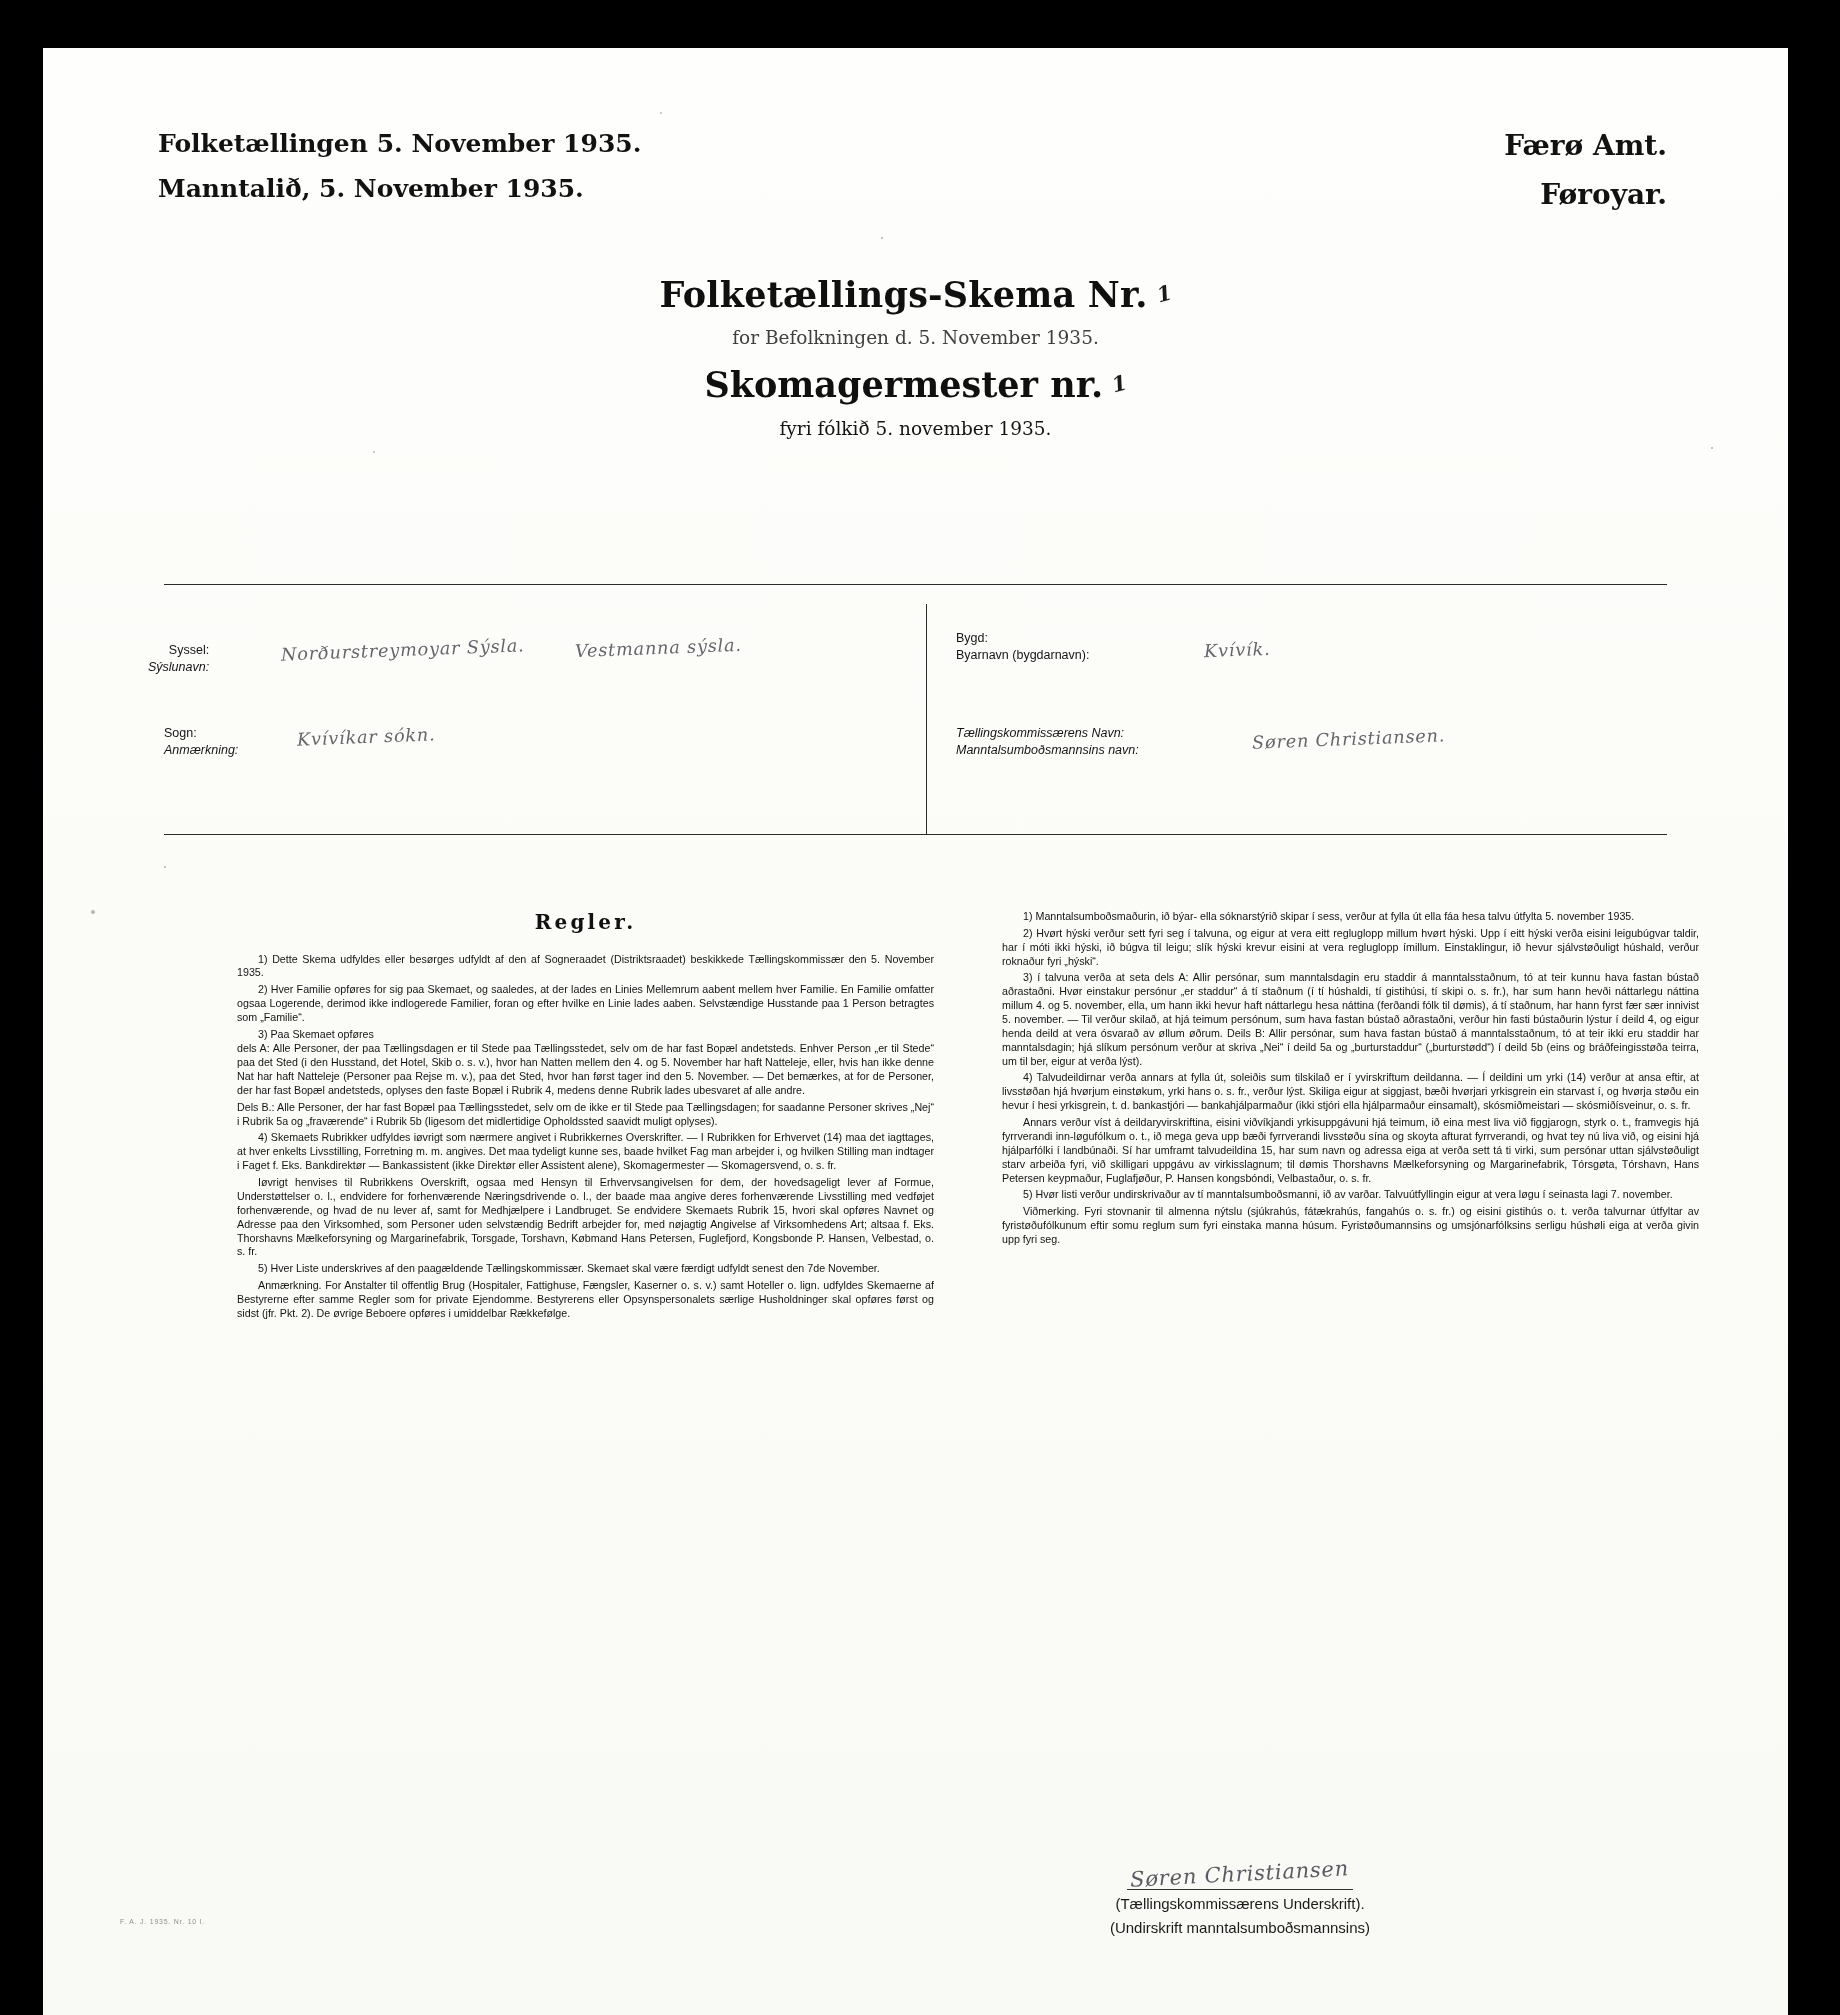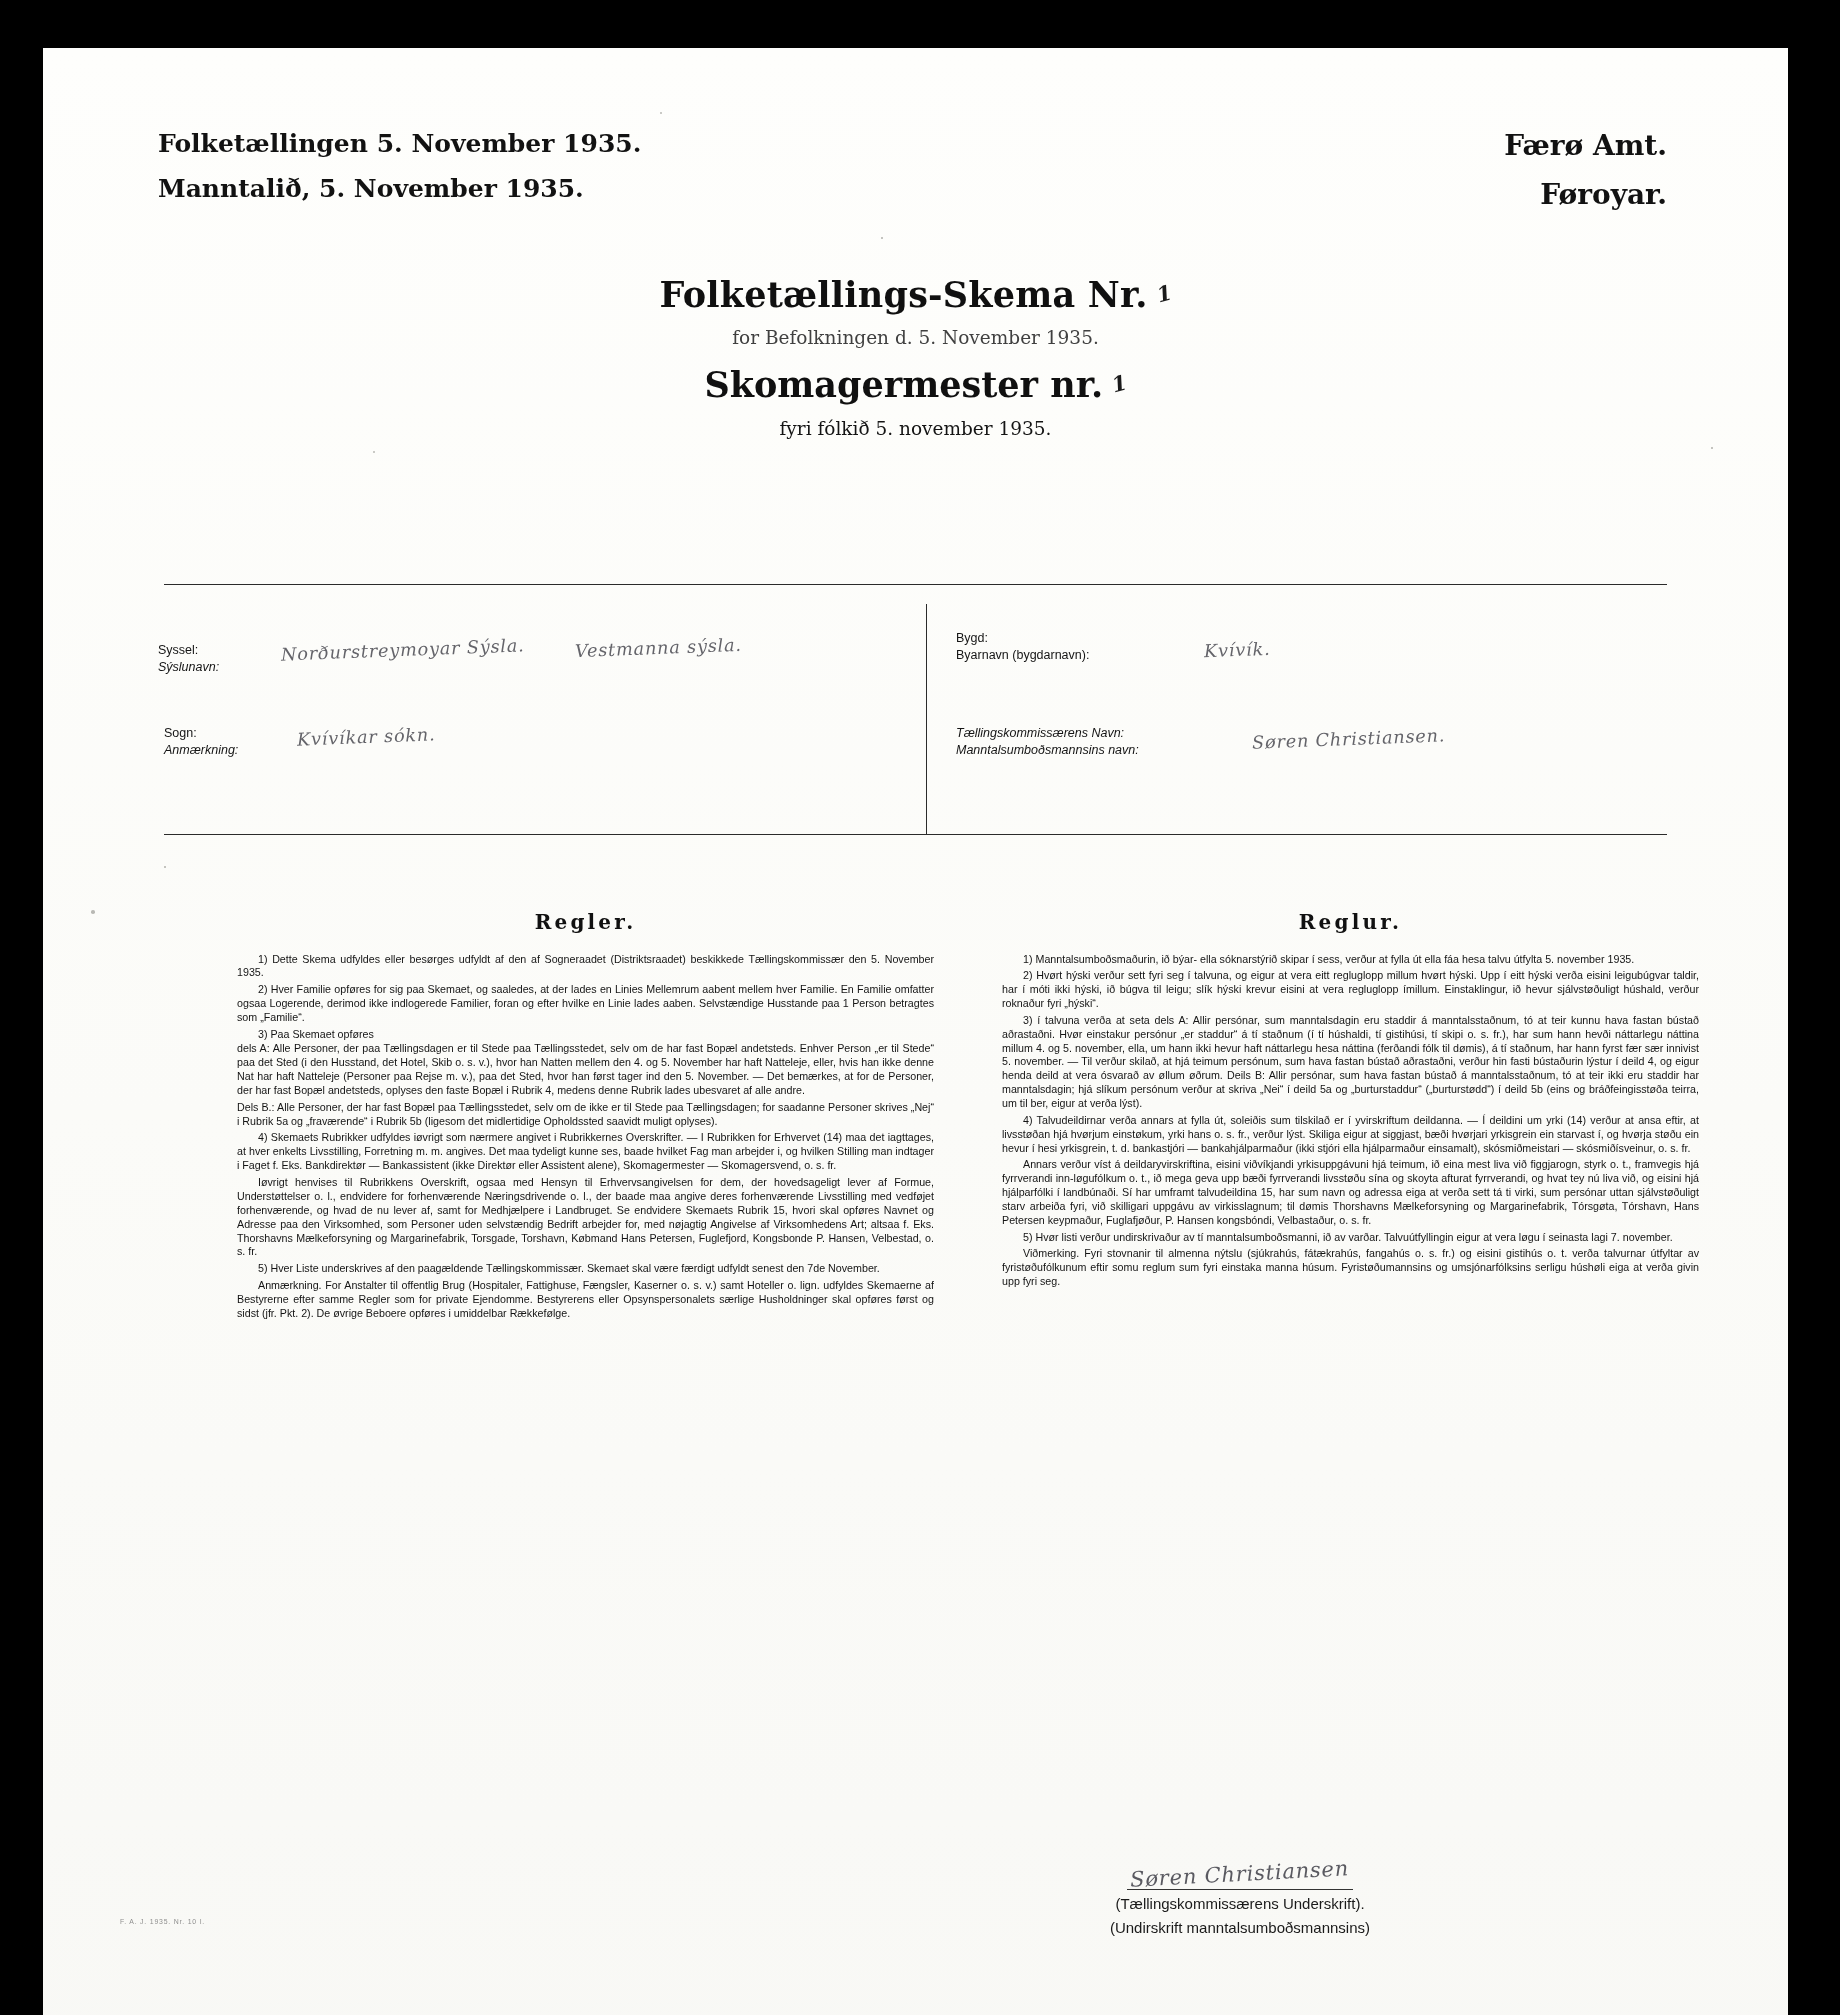--- a/index.html
+++ b/index.html
@@ -145,21 +145,21 @@
     font-style: italic;
     color: #2a2a33;
     white-space: nowrap;
     opacity: .72;
     letter-spacing: 0.8px;
     transform: rotate(-2.2deg);
     display: inline-block;
   }
   .hand.md { font-size: 17.7px; }
 
-  #fld-syssel   { left: 115px;  top: 594px; }
+  #fld-syssel   { left: 105px;  top: 594px; text-align: right; }
   #fld-sogn     { left: 121px;  top: 677px; }
   #fld-bygd     { left: 913px; top: 582px; }
   #fld-komm     { left: 913px; top: 677px; }
 
   .hand-syssel  { position: absolute; left: 238px;  top: 592px; }
   .hand-syssel2 { position: absolute; left: 532px; top: 590px; }
   .hand-sogn    { position: absolute; left: 254px;  top: 679px; }
   .hand-bygd    { position: absolute; left: 1161px; top: 592px; }
   .hand-komm    { position: absolute; left: 1209px; top: 681px; }
 
@@ -313,21 +313,20 @@
         <p class="ind tight">3) Paa Skemaet opføres</p>
         <p>dels A: Alle Personer, der paa Tællingsdagen er til Stede paa Tællingsstedet, selv om de har fast Bopæl andetsteds. Enhver Person „er til Stede“ paa det Sted (i den Husstand, det Hotel, Skib o. s. v.), hvor han Natten mellem den 4. og 5. November har haft Natteleje, eller, hvis han ikke denne Nat har haft Natteleje (Personer paa Rejse m. v.), paa det Sted, hvor han først tager ind den 5. November. — Det bemærkes, at for de Personer, der har fast Bopæl andetsteds, oplyses den faste Bopæl i Rubrik 4, medens denne Rubrik lades ubesvaret af alle andre.</p>
         <p>Dels B.: Alle Personer, der har fast Bopæl paa Tællingsstedet, selv om de ikke er til Stede paa Tællingsdagen; for saadanne Personer skrives „Nej“ i Rubrik 5a og „fraværende“ i Rubrik 5b (ligesom det midlertidige Opholdssted saavidt muligt oplyses).</p>
         <p class="ind">4) Skemaets Rubrikker udfyldes iøvrigt som nærmere angivet i Rubrikkernes Overskrifter. — I Rubrikken for Erhvervet (14) maa det iagttages, at hver enkelts Livsstilling, Forretning m. m. angives. Det maa tydeligt kunne ses, baade hvilket Fag man arbejder i, og hvilken Stilling man indtager i Faget f. Eks. Bankdirektør — Bankassistent (ikke Direktør eller Assistent alene), Skomagermester — Skomagersvend, o. s. fr.</p>
         <p class="ind">Iøvrigt henvises til Rubrikkens Overskrift, ogsaa med Hensyn til Erhvervsangivelsen for dem, der hovedsageligt lever af Formue, Understøttelser o. l., endvidere for forhenværende Næringsdrivende o. l., der baade maa angive deres forhenværende Livsstilling med vedføjet forhenværende, og hvad de nu lever af, samt for Medhjælpere i Landbruget. Se endvidere Skemaets Rubrik 15, hvori skal opføres Navnet og Adresse paa den Virksomhed, som Personer uden selvstændig Bedrift arbejder for, med nøjagtig Angivelse af Virksomhedens Art; altsaa f. Eks. Thorshavns Mælkeforsyning og Margarinefabrik, Torsgade, Torshavn, Købmand Hans Petersen, Fuglefjord, Kongsbonde P. Hansen, Velbestad, o. s. fr.</p>
         <p class="ind">5) Hver Liste underskrives af den paagældende Tællingskommissær. Skemaet skal være færdigt udfyldt senest den 7de November.</p>
         <p class="ind">Anmærkning. For Anstalter til offentlig Brug (Hospitaler, Fattighuse, Fængsler, Kaserner o. s. v.) samt Hoteller o. lign. udfyldes Skemaerne af Bestyrerne efter samme Regler som for private Ejendomme. Bestyrerens eller Opsynspersonalets særlige Husholdninger skal opføres først og sidst (jfr. Pkt. 2). De øvrige Beboere opføres i umiddelbar Rækkefølge.</p>
       </div>
 
       <div class="col col-right">
-        <h2>Reglur.</h2>
         <p class="ind">1) Manntalsumboðsmaðurin, ið býar- ella sóknarstýrið skipar í sess, verður at fylla út ella fáa hesa talvu útfylta 5. november 1935.</p>
         <p class="ind">2) Hvørt hýski verður sett fyri seg í talvuna, og eigur at vera eitt regluglopp millum hvørt hýski. Upp í eitt hýski verða eisini leigubúgvar taldir, har í móti ikki hýski, ið búgva til leigu; slík hýski krevur eisini at vera regluglopp ímillum. Einstaklingur, ið hevur sjálvstøðuligt húshald, verður roknaður fyri „hýski“.</p>
         <p class="ind">3) í talvuna verða at seta dels A: Allir persónar, sum manntalsdagin eru staddir á manntalsstaðnum, tó at teir kunnu hava fastan bústað aðrastaðni. Hvør einstakur persónur „er staddur“ á tí staðnum (í tí húshaldi, tí gistihúsi, tí skipi o. s. fr.), har sum hann hevði náttarlegu náttina millum 4. og 5. november, ella, um hann ikki hevur haft náttarlegu hesa náttina (ferðandi fólk til dømis), á tí staðnum, har hann fyrst fær sær innivist 5. november. — Til verður skilað, at hjá teimum persónum, sum hava fastan bústað aðrastaðni, verður hin fasti bústaðurin lýstur í deild 4, og eigur henda deild at vera ósvarað av øllum øðrum. Deils B: Allir persónar, sum hava fastan bústað á manntalsstaðnum, tó at teir ikki eru staddir har manntalsdagin; hjá slíkum persónum verður at skriva „Nei“ í deild 5a og „burturstaddur“ („burturstødd“) í deild 5b (eins og bráðfeingisstøða teirra, um til ber, eigur at verða lýst).</p>
         <p class="ind">4) Talvudeildirnar verða annars at fylla út, soleiðis sum tilskilað er í yvirskriftum deildanna. — Í deildini um yrki (14) verður at ansa eftir, at livsstøðan hjá hvørjum einstøkum, yrki hans o. s. fr., verður lýst. Skiliga eigur at siggjast, bæði hvørjari yrkisgrein ein starvast í, og hvørja støðu ein hevur í hesi yrkisgrein, t. d. bankastjóri — bankahjálparmaður (ikki stjóri ella hjálparmaður einsamalt), skósmiðmeistari — skósmiðísveinur, o. s. fr.</p>
         <p class="ind">Annars verður víst á deildaryvirskriftina, eisini viðvíkjandi yrkisuppgávuni hjá teimum, ið eina mest liva við figgjarogn, styrk o. t., framvegis hjá fyrrverandi inn-løgufólkum o. t., ið mega geva upp bæði fyrrverandi livsstøðu sína og skoyta afturat fyrrverandi, og hvat tey nú liva við, og eisini hjá hjálparfólki í landbúnaði. Sí har umframt talvudeildina 15, har sum navn og adressa eiga at verða sett tá ti virki, sum persónar uttan sjálvstøðuligt starv arbeiða fyri, við skilligari uppgávu av virkisslagnum; til dømis Thorshavns Mælkeforsyning og Margarinefabrik, Tórsgøta, Tórshavn, Hans Petersen keypmaður, Fuglafjøður, P. Hansen kongsbóndi, Velbastaður, o. s. fr.</p>
         <p class="ind">5) Hvør listi verður undirskrivaður av tí manntalsumboðsmanni, ið av varðar. Talvuútfyllingin eigur at vera løgu í seinasta lagi 7. november.</p>
         <p class="ind">Viðmerking. Fyri stovnanir til almenna nýtslu (sjúkrahús, fátækrahús, fangahús o. s. fr.) og eisini gistihús o. t. verða talvurnar útfyltar av fyristøðufólkunum eftir somu reglum sum fyri einstaka manna húsum. Fyristøðumannsins og umsjónarfólksins serligu húshøli eiga at verða givin upp fyri seg.</p>
       </div>
     </div>
 

